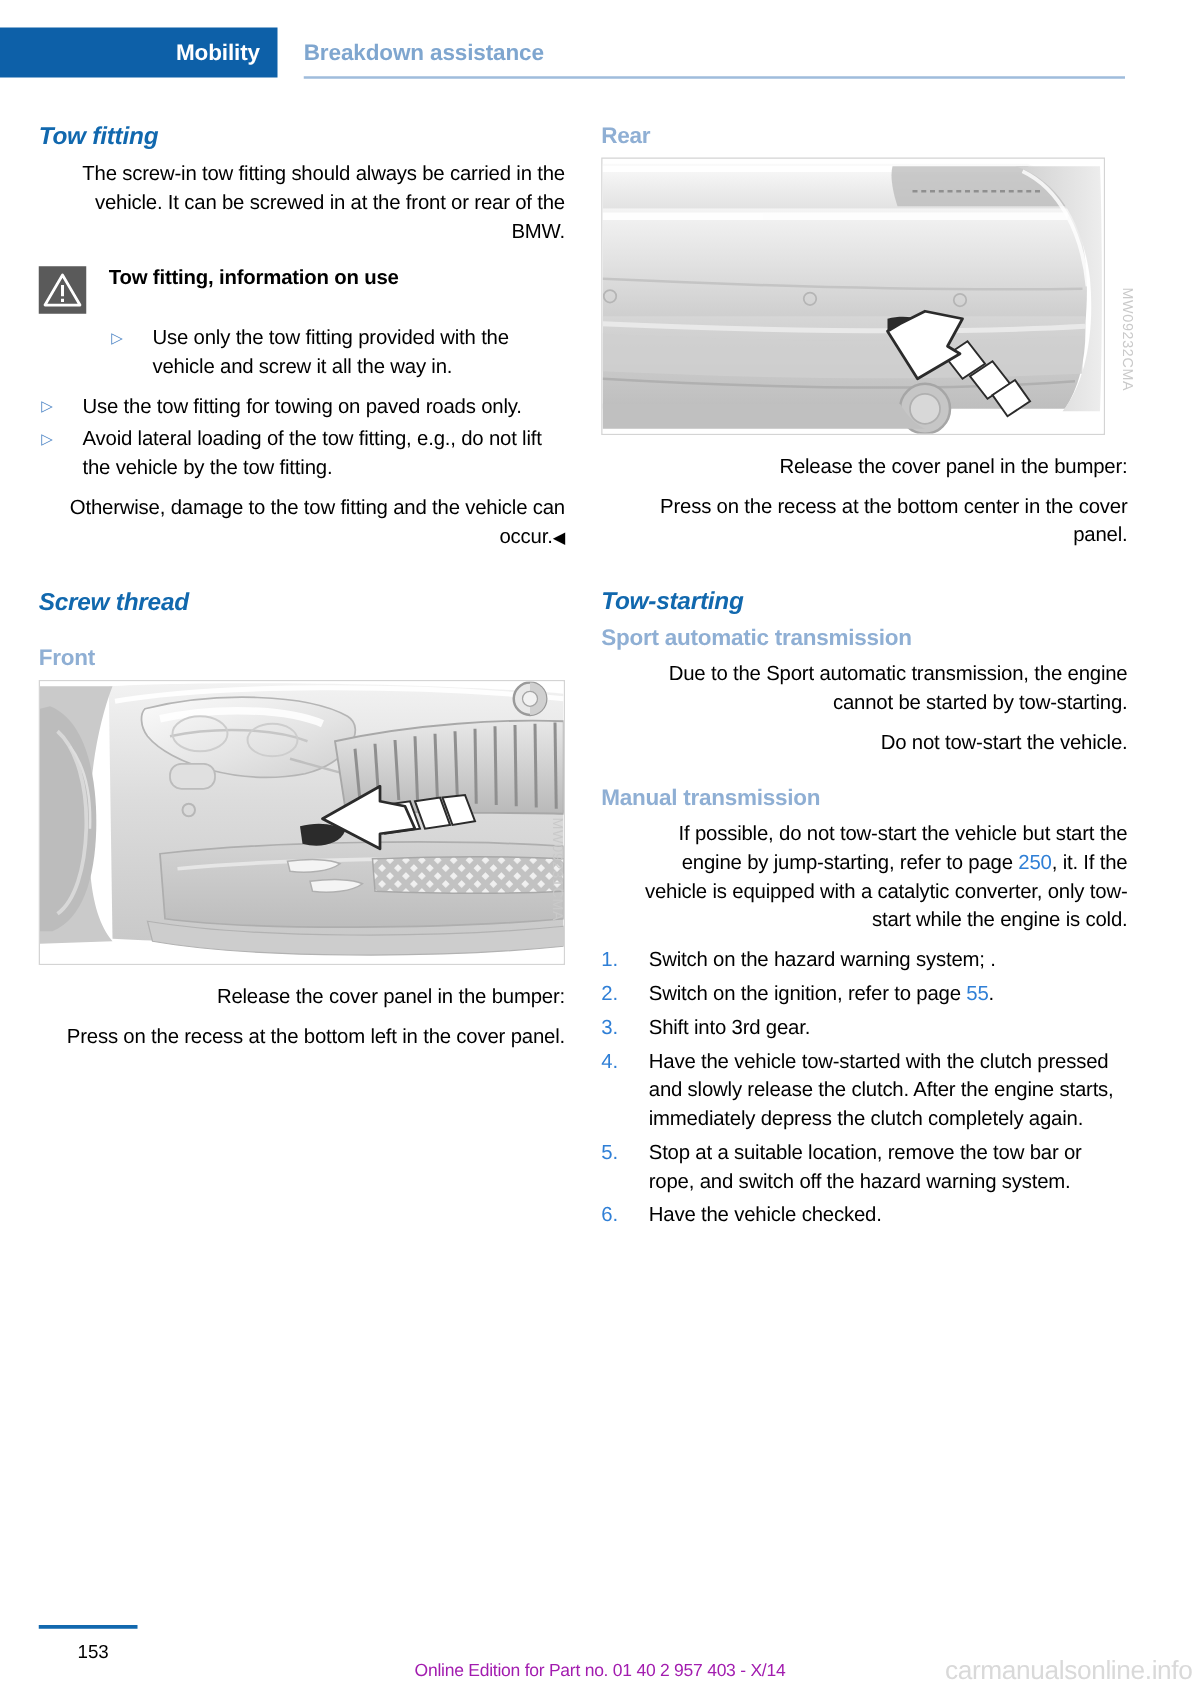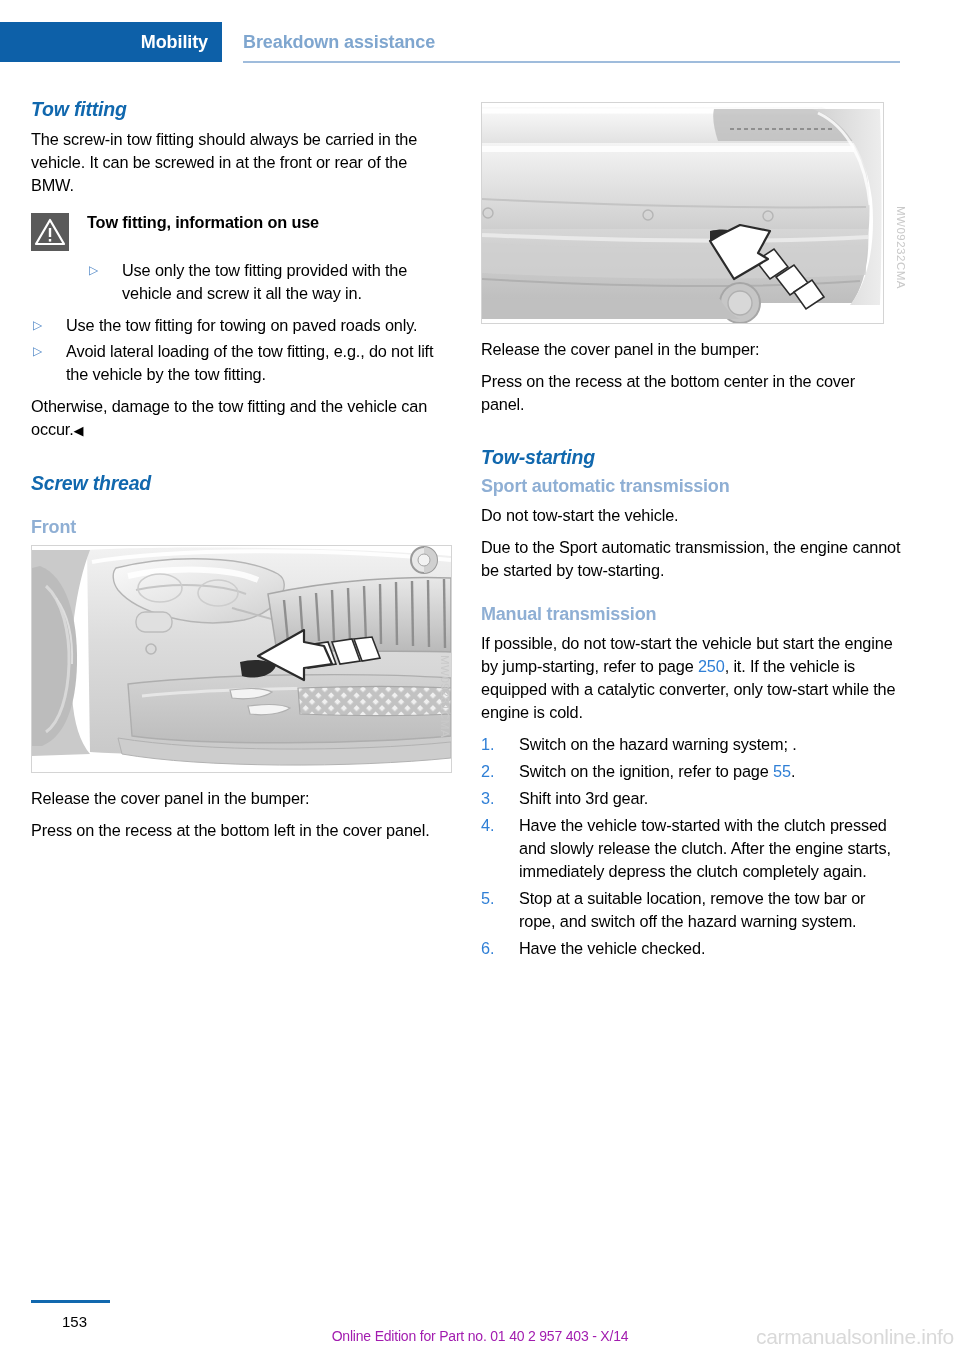--- a/index.html
+++ b/index.html
@@ -87,22 +87,23 @@
     margin: 0 0 7px 0;
     letter-spacing: -0.2px;
   }
   .sec.spaced  { margin-top: 30px; }
   .sub.spaced  { margin-top: 22px; }
 
   
   p.body {
     font-size: 16.3px;
     line-height: 23px;
-    margin: 0 0 9px 0;
+    margin: 0 0 9px 12px;
     letter-spacing: -0.15px;
+    text-align: right;
   }
   .lnk { color: #2F7FD6; }
 
   
   .warn {
     position: relative;
     margin: 14px 0 4px 0;
     min-height: 44px;
   }
   .warn-icon {
@@ -367,20 +368,21 @@
     <div class="fig-code">MW09231CMA</div>
   </div>
 
   <p class="body">Release the cover panel in the bumper:</p>
   <p class="body">Press on the recess at the bottom left in the cover panel.</p>
 
 </div>
 
 <div class="col col-right">
 
+  <h2 class="sub">Rear</h2>
 
   <div class="figure fig-rear">
     <div class="figure-box">
       <svg width="401" height="220" viewBox="0 0 401 220">
         <defs>
           <linearGradient id="rTop" x1="0" y1="0" x2="0" y2="1">
             <stop offset="0" stop-color="#fafafa"></stop>
             <stop offset="1" stop-color="#e2e2e2"></stop>
           </linearGradient>
           <linearGradient id="rMid" x1="0" y1="0" x2="0" y2="1">
@@ -441,22 +443,22 @@
     <div class="fig-code">MW09232CMA</div>
   </div>
 
   <p class="body">Release the cover panel in the bumper:</p>
   <p class="body">Press on the recess at the bottom center in the cover panel.</p>
 
   <h1 class="sec spaced">Tow-starting</h1>
 
   <h2 class="sub">Sport automatic transmission</h2>
 
+  <p class="body">Due to the Sport automatic transmission, the engine cannot be started by tow-starting.</p>
   <p class="body">Do not tow-start the vehicle.</p>
-  <p class="body">Due to the Sport automatic transmission, the engine cannot be started by tow-starting.</p>
 
   <h2 class="sub spaced">Manual transmission</h2>
 
   <p class="body"><span>If possible, do not tow-start the vehicle but start the engine by jump-starting, refer to page </span><span class="lnk">250</span><span>, it. If the vehicle is equipped with a catalytic converter, only tow-start while the engine is cold.</span></p>
 
   <ol class="num">
     <li><span class="n">1.</span><span>Switch on the hazard warning system; .</span></li>
     <li><span class="n">2.</span><span>Switch on the ignition, refer to page </span><span class="lnk">55</span><span>.</span></li>
     <li><span class="n">3.</span><span>Shift into 3rd gear.</span></li>
     <li><span class="n">4.</span><span>Have the vehicle tow-started with the clutch pressed and slowly release the clutch. After the engine starts, immediately depress the clutch completely again.</span></li>

